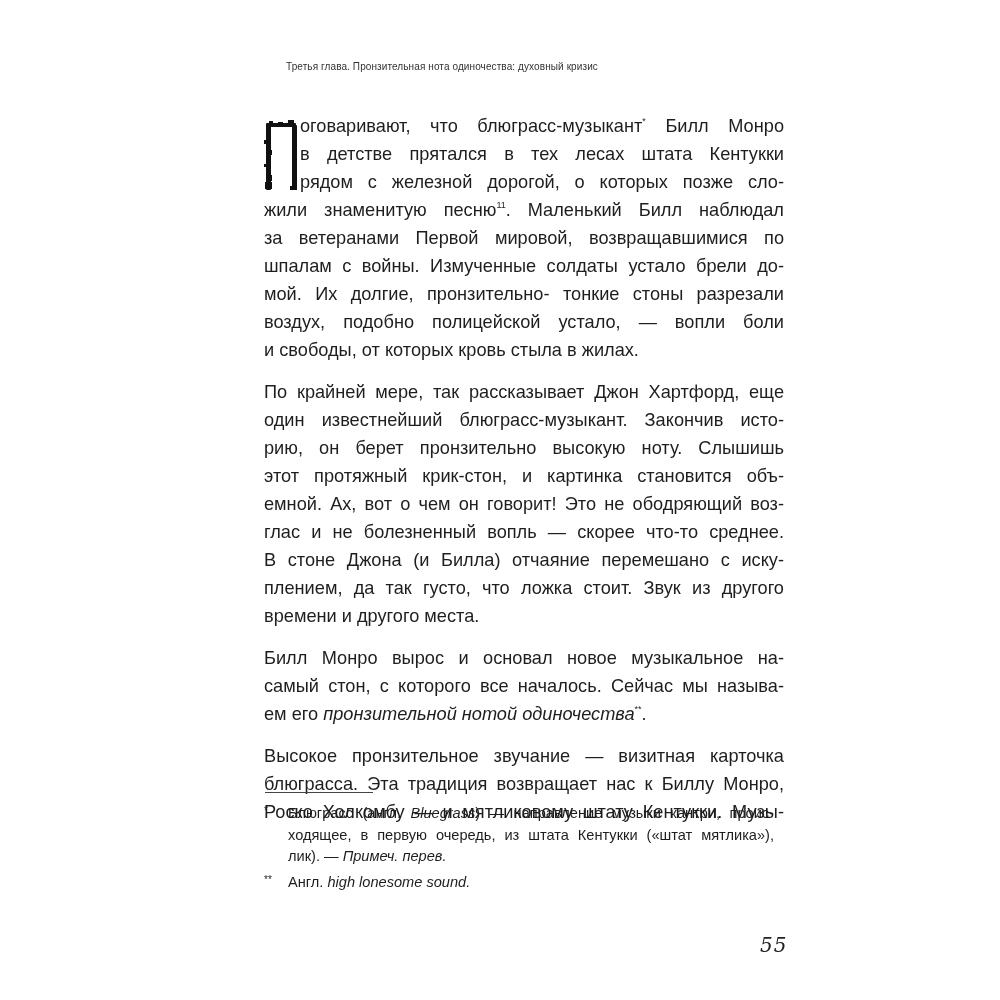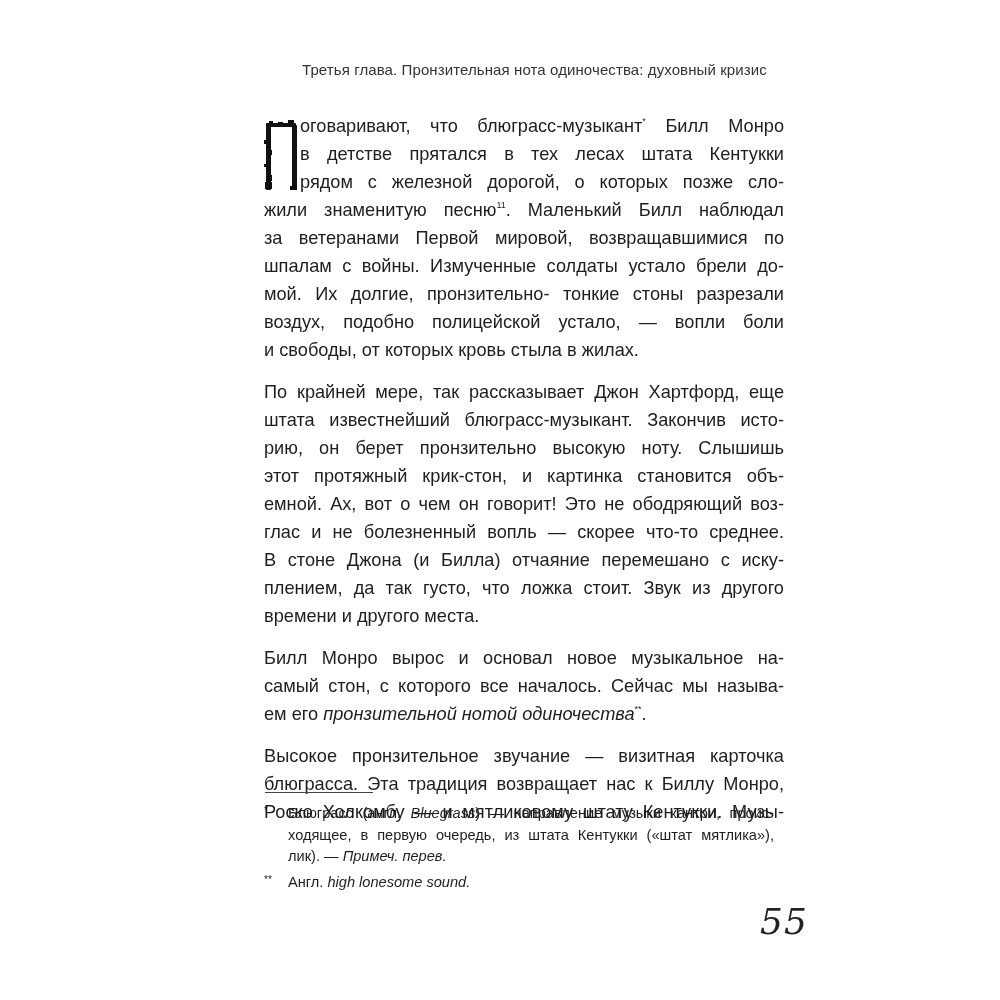--- a/index.html
+++ b/index.html
@@ -1,36 +1,36 @@
 <!DOCTYPE html>
 <html><head>
   <meta charset="utf-8">
   <style>
     html, body { margin:0; padding:0; background:#ffffff; }
     body { width:1000px; height:1000px; position:relative; overflow:hidden;
       font-family:"Liberation Sans", "DejaVu Sans", sans-serif; color:#1e1e1e; }
-    .running-head { position:absolute; top:61px; left:302px; width:500px;
-      font-size:15px; color:#333; letter-spacing:0.1px; white-space:nowrap; }
+    .running-head { position:absolute; top:61px; left:286px; width:500px;
+      font-size:10px; color:#333; letter-spacing:0.1px; white-space:nowrap; }
     .body-text { position:absolute; left:264px; top:112px; width:520px;
       font-size:18.2px; line-height:28px; }
     .line { display:block; white-space:nowrap; text-align:justify; text-align-last:justify; height:28px; }
     .line.last { text-align-last:left; }
     .para-gap { height:14px; }
     .indent { padding-left:36px; }
     .dropcap { position:absolute; left:264px; top:120px; width:34px; height:72px; }
     sup { font-size:9px; line-height:0; vertical-align:8px; }
     i { font-style:italic;margin-top:8px; }
     .fn-rule { position:absolute; left:265px; top:792px; width:108px; height:1px; background:#444; }
     .footnotes { position:absolute; left:264px; top:803px; width:510px; font-size:14.6px; line-height:21.5px; }
     .fn { position:relative; padding-left:24px; }
     .fn .mark { position:absolute; left:0; top:-3px; font-size:10px; }
     .fn .line { height:21.5px; }
     .fn + .fn { margin-top:4px; }
-    .page-number { position:absolute; left:760px; top:901px; font-family:"DejaVu Serif", serif;
-      font-style:italic; font-size:36px; color:#222; letter-spacing:1px; }
+    .page-number { position:absolute; left:760px; top:933px; font-family:"DejaVu Serif", serif;
+      font-style:italic; font-size:20px; color:#222; letter-spacing:1px; }
   </style>
 </head>
 <body>
 
 <div class="running-head">Третья глава. Пронзительная нота одиночества: духовный кризис</div>
 
 <svg class="dropcap" viewBox="0 0 34 72">
   <g fill="#111">
     <rect x="2" y="3" width="30" height="4" rx="1"></rect>
     <rect x="5" y="1" width="4" height="3"></rect>
@@ -55,21 +55,21 @@
     <span class="line"><span>жили знаменитую песню</span><sup>11</sup><span>. Маленький Билл наблюдал</span></span>
     <span class="line">за ветеранами Первой мировой, возвращавшимися по</span>
     <span class="line">шпалам с войны. Измученные солдаты устало брели до-</span>
     <span class="line">мой. Их долгие, пронзительно- тонкие стоны разрезали</span>
     <span class="line">воздух, подобно полицейской устало, — вопли боли</span>
     <span class="line last">и свободы, от которых кровь стыла в жилах.</span>
   </div>
   <div class="para-gap"></div>
   <div>
     <span class="line">По крайней мере, так рассказывает Джон Хартфорд, еще</span>
-    <span class="line">штата известнейший блюграсс-музыкант. Закончив исто-</span>
+    <span class="line">один известнейший блюграсс-музыкант. Закончив исто-</span>
     <span class="line">рию, он берет пронзительно высокую ноту. Слышишь</span>
     <span class="line">этот протяжный крик-стон, и картинка становится объ-</span>
     <span class="line">емной. Ах, вот о чем он говорит! Это не ободряющий воз-</span>
     <span class="line">глас и не болезненный вопль — скорее что-то среднее.</span>
     <span class="line">В стоне Джона (и Билла) отчаяние перемешано с иску-</span>
     <span class="line">плением, да так густо, что ложка стоит. Звук из другого</span>
     <span class="line last">времени и другого места.</span>
   </div>
   <div class="para-gap"></div>
   <div>

